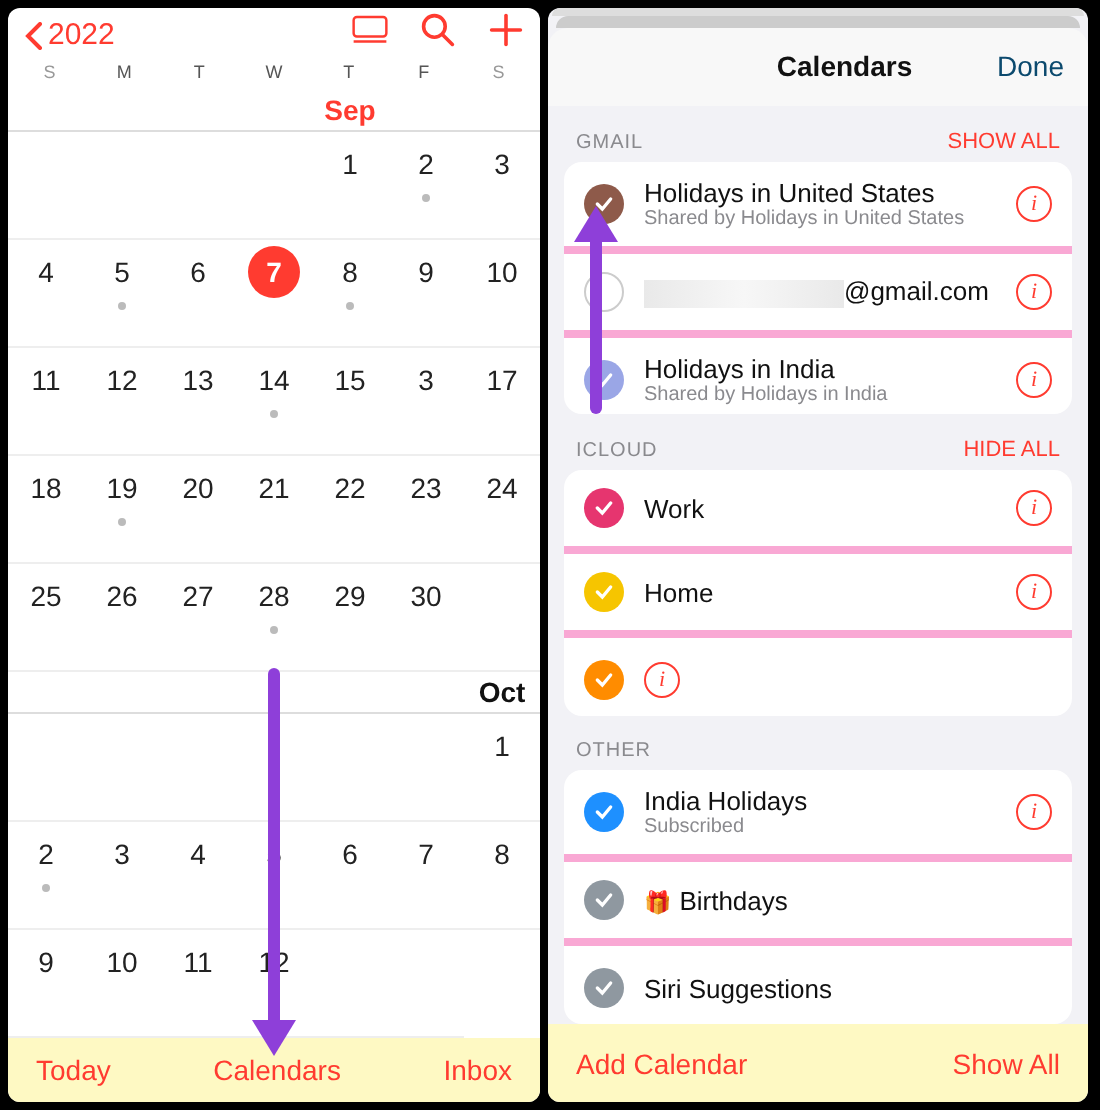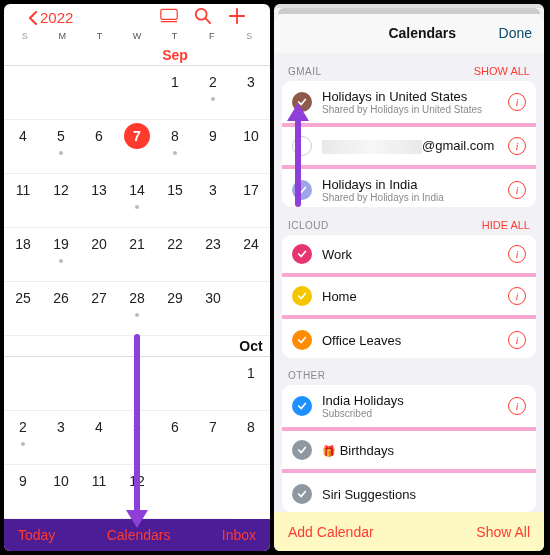--- a/index.html
+++ b/index.html
@@ -18,21 +18,21 @@
     flex-direction: column;
     overflow: hidden;
     position: relative;
   }
   .phone-left { width: 266px; height: 547px; }
   .phone-right { width: 270px; height: 547px; }
 
   
   .nav {
     display: flex; align-items: center; justify-content: space-between;
-    height: 34px; padding: 0 24px;
+    height: 34px; padding: 0 8px;
   }
   .nav-left { display: flex; align-items: center; gap: 2px; color: #ff3b30; font-size: 15px; }
   .nav-right { display: flex; align-items: center; gap: 16px; color: #ff3b30; }
   .nav-right svg { width: 18px; height: 18px; }
   .weekdays {
     display: grid; grid-template-columns: repeat(7,1fr);
     font-size: 9px; color: #555; padding: 0 2px 4px 2px;
     text-align: center;
   }
   .weekdays span:first-child, .weekdays span:last-child { color: #999; }
@@ -51,21 +51,21 @@
     display: flex; flex-direction: column; align-items: center;
     padding-top: 3px;
     font-size: 14px; color: #222;
   }
   .day.dim { color: #bbb; }
   .day .num { width: 26px; height: 26px; display:flex; align-items:center; justify-content:center; border-radius: 50%; }
   .day.today .num { background: #ff3b30; color: #fff; font-weight: 600; }
   .dot { width: 4px; height: 4px; background: #bbb; border-radius: 50%; margin-top: 2px; }
   .bottombar {
     margin-top: auto;
-    height: 40px; background: #4c1d95;
+    height: 40px; background: #fef9c3;
     display: flex; align-items: center; justify-content: space-between;
     padding: 0 14px; font-size: 14px; color: #ff3b30;
   }
   .month-label-row { display:grid; grid-template-columns: repeat(7,1fr); }
   .arrow {
     position: absolute;
     width: 6px; height: 180px;
     background: #8e3fd9;
     border-radius: 3px;
     pointer-events: none;
@@ -416,23 +416,20 @@
           <span class="main">Home</span>
         </div>
       <span class="info">i</span>
     </div>
     <div class="row">
       <span class="check" style="background:#ff8c00">
           <svg viewBox="0 0 12 12">
             <path d="M2 6l3 3 5-6" stroke="#fff" stroke-width="2" fill="none" stroke-linecap="round"></path>
           </svg>
         </span>
-      <div class="txt">
-          <span class="main">Office Leaves</span>
-        </div>
       <span class="info">i</span>
     </div>
   </div>
 
   <div class="section-head">
       <span>OTHER</span>
     </div>
   <div class="card">
     <div class="row">
       <span class="check" style="background:#1e90ff">

